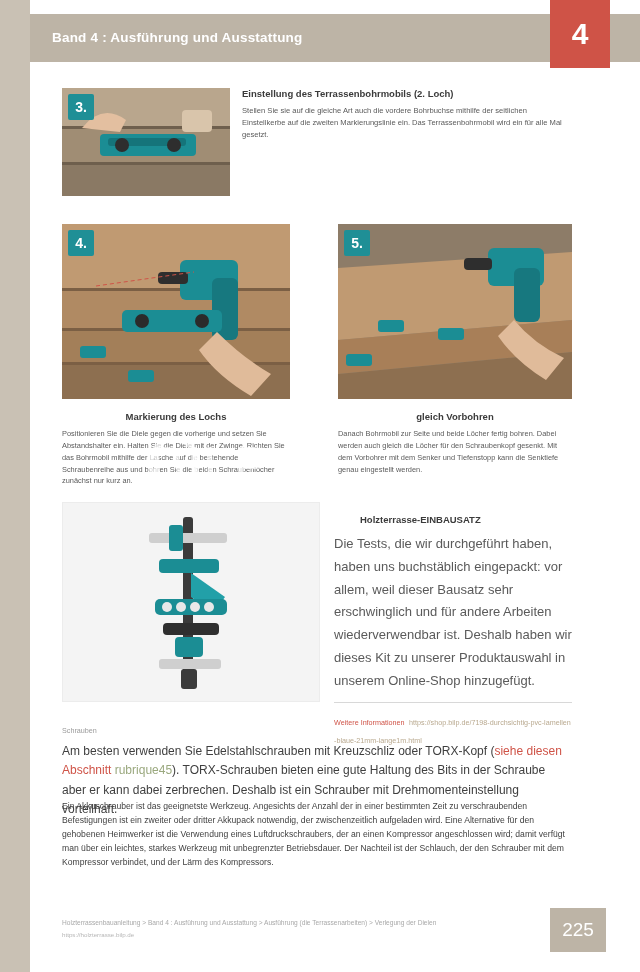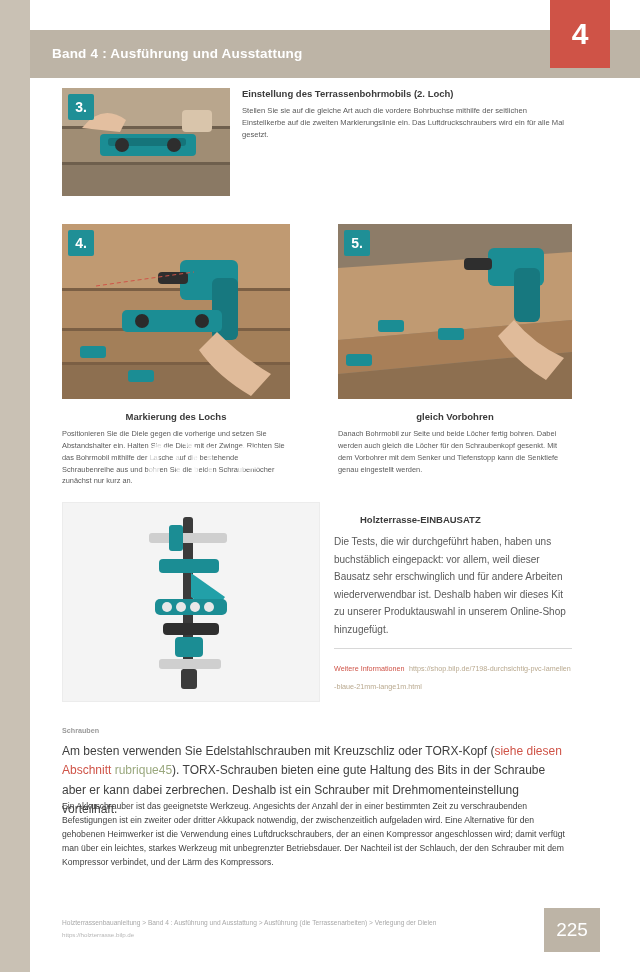--- a/index.html
+++ b/index.html
@@ -17,21 +17,21 @@
     width:640px; height:972px;
     background:#ffffff;
   }
   
   .left-band {
     position:absolute; left:0; top:0; width:30px; height:972px;
     background:#c9c1b4;
   }
   
   .header {
-    position:absolute; left:30px; top:30px; right:0; height:48px;
+    position:absolute; left:30px; top:14px; right:0; height:48px;
     background:#bdb4a6;
   }
   .header-title {
     position:absolute; left:22px; top:16px;
     font-size:13.5px; font-weight:bold; color:#ffffff;
     letter-spacing:0.2px;
   }
   .header-num {
     position:absolute; right:30px; top:0px; width:60px; height:68px;
     background:#cf5347; color:#ffffff;
@@ -69,38 +69,38 @@
   .s45-body { font-size:7.4px; line-height:1.6; color:#5a5a5a; margin-top:6px; }
 
   
   .kit { position:absolute; left:62px; top:502px; width:510px; height:200px; }
   .kit-img {
     position:absolute; left:0; top:0; width:258px; height:200px;
     background:#f2f2f2; border:1px solid #ececec;
   }
   .kit-text { position:absolute; left:272px; top:12px; width:238px; }
   .kit-title { font-size:9.5px; font-weight:bold; color:#3b3b3b; margin-bottom:8px;padding-left:26px; }
-  .kit-body { font-size:10px; line-height:1.75; color:#5a5a5a; }
+  .kit-body { font-size:13px; line-height:1.75; color:#5a5a5a; }
   .kit-rule { border:0; border-top:1px solid #d8d8d8; margin:10px 0 8px 0; }
   .kit-link-label { color:#cf5347; font-size:7.2px; }
   .kit-link { color:#b9a98f; font-size:7.2px; word-break:break-all; }
 
   
-  .sec-label { position:absolute; left:62px; top:726px; font-size:7.2px; color:#9a9a9a;font-weight:bold; }
+  .sec-label { position:absolute; left:62px; top:726px; font-size:7.2px; color:#9a9a9a; }
   .para1 { position:absolute; left:62px; top:742px; width:510px; font-size:12px; line-height:1.62; color:#3f3f3f; }
   .para2 { position:absolute; left:62px; top:800px; width:510px; font-size:8.6px; line-height:1.62; color:#3f3f3f; }
   .red { color:#cf5347; }
   .muted-green { color:#9aa87e; }
 
   
   .footer { position:absolute; left:62px; top:918px; width:450px; }
   .footer-crumb { font-size:6.6px; color:#a9a9a9; line-height:1.5; }
   .footer-url { font-size:6.2px; color:#b6b6b6; margin-top:3px; }
   .page-num {
-    position:absolute; right:40px; top:908px;
+    position:absolute; right:34px; top:908px;
     width:56px; height:44px; background:#bdb4a6; color:#ffffff;
     font-size:19px; display:flex; align-items:center; justify-content:center;
   }
 
   
   .watermark {
     position:absolute; left:150px; top:435px;
     font-size:52px; font-weight:normal; color:rgba(255,255,255,0.72);
     letter-spacing:2px; pointer-events:none;
   }
@@ -135,21 +135,21 @@
         <rect x="46" y="50" width="78" height="8" rx="3" fill="#15747a"></rect>
         <circle cx="60" cy="57" r="7" fill="#2e2e2e"></circle>
         <circle cx="112" cy="57" r="7" fill="#2e2e2e"></circle>
         <path d="M20 40 q20 -25 44 -8 l-6 12 z" fill="#e3bfa0"></path>
         <rect x="120" y="22" width="30" height="22" rx="4" fill="#d9c5ab"></rect>
       </svg>
       <div class="badge">3.</div>
     </div>
     <div class="s3-text">
       <div class="s3-title">Einstellung des Terrassenbohrmobils (2. Loch)</div>
-      <div class="s3-body">Stellen Sie sie auf die gleiche Art auch die vordere Bohrbuchse mithilfe der seitlichen Einstellkerbe auf die zweiten Markierungslinie ein. Das Luftdruckschraubers wird ein für alle Mal gesetzt.</div>
+      <div class="s3-body">Stellen Sie sie auf die gleiche Art auch die vordere Bohrbuchse mithilfe der seitlichen Einstellkerbe auf die zweiten Markierungslinie ein. Das Terrassenbohrmobil wird ein für alle Mal gesetzt.</div>
     </div>
   </div>
 
   <div class="step4">
     <div class="photo s45-photo">
       <svg width="228" height="175" viewBox="0 0 228 175">
         <rect x="0" y="0" width="228" height="175" fill="#9b8a75"></rect>
         <rect x="0" y="0" width="228" height="66" fill="#c09a72"></rect>
         <rect x="0" y="66" width="228" height="40" fill="#b08a63"></rect>
         <rect x="0" y="106" width="228" height="34" fill="#a37f59"></rect>

